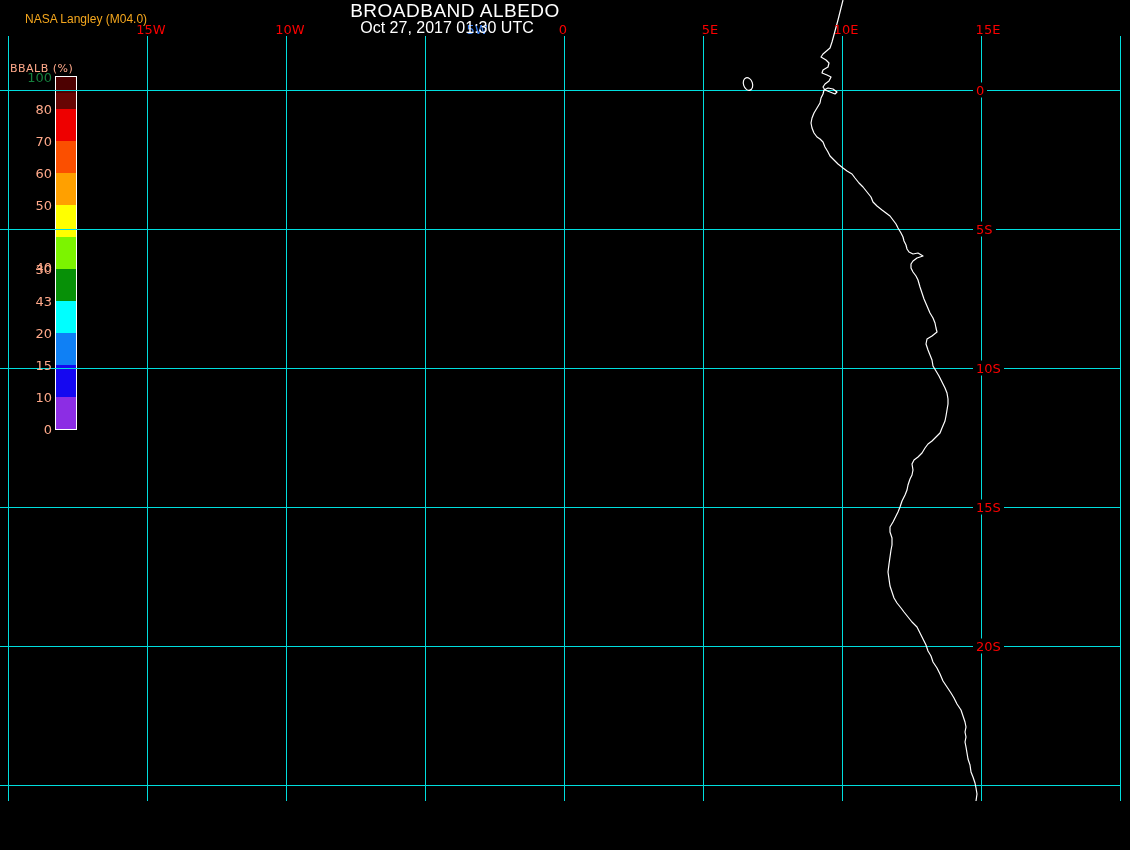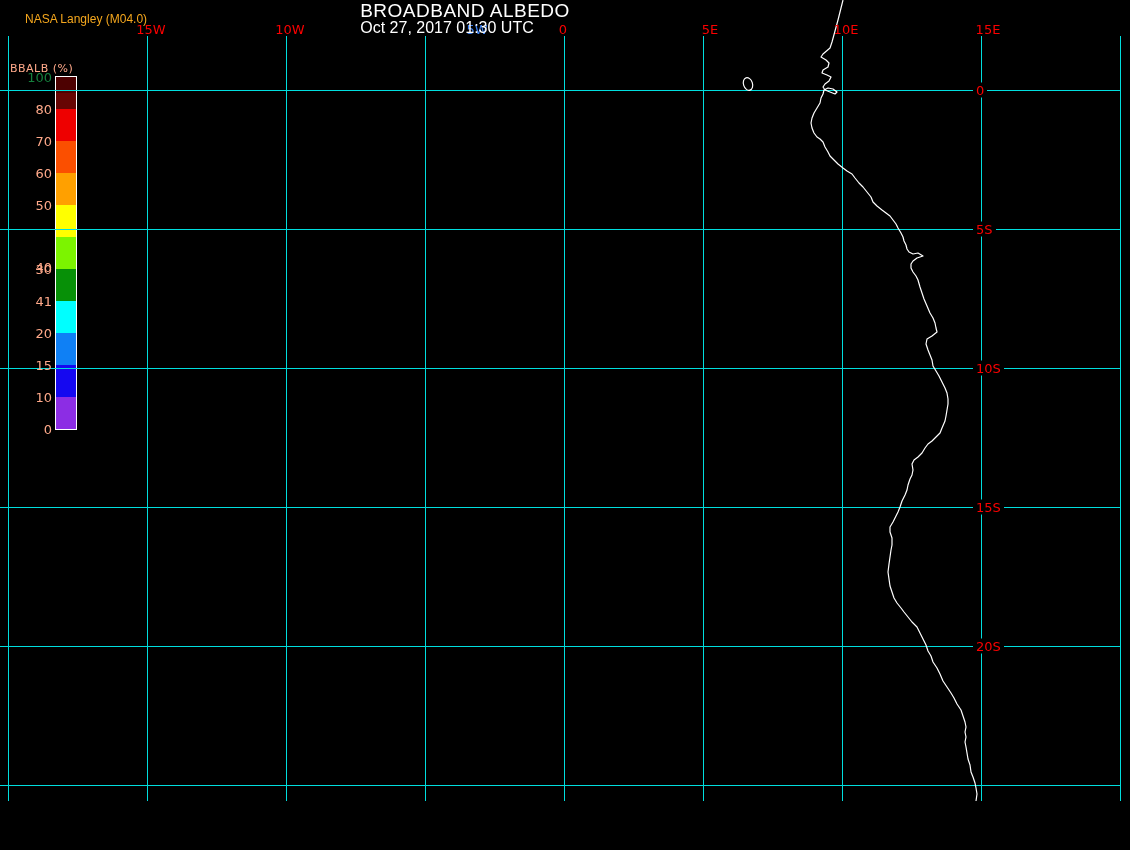--- a/index.html
+++ b/index.html
@@ -11,21 +11,21 @@
               border:1px solid #ffffff;box-sizing:border-box;}
   .cb-seg{width:100%;}
   .cb-tick{position:absolute;left:12px;width:40px;text-align:right;transform:translateY(-50%);
            color:#ffa98a;font-size:13px;line-height:13px;}
   .lon-label{position:absolute;top:23px;transform:translateX(-50%);color:#fb0000;
              font-size:13px;line-height:13px;}
   .lat-label{position:absolute;left:973px;transform:translateY(-50%);color:#fb0000;
              font-size:13px;line-height:13px;background:#000;padding:1px 3px;}
   .credit{position:absolute;left:9px;top:12px;color:#f5a71d;font-size:12px;
           font-family:"Liberation Sans",sans-serif;margin-left:16px;}
-  .title{position:absolute;left:465px;top:1px;transform:translateX(-50%);color:#ffffff;
+  .title{position:absolute;left:455px;top:1px;transform:translateX(-50%);color:#ffffff;
          font-size:19px;line-height:19px;letter-spacing:0.5px;white-space:pre;
          font-family:"Liberation Sans",sans-serif;}
   .subtitle{position:absolute;left:447px;top:20px;transform:translateX(-50%);color:#ffffff;
          font-size:16px;line-height:16px;white-space:pre;
          font-family:Liberation Sans, sans-serif;}
   .footer{position:absolute;left:312px;top:834px;color:#ffffff;font-size:11px;line-height:14px;
           letter-spacing:2.2px;white-space:pre;font-family:"DejaVu Sans Mono",monospace;}
 </style>
 </head>
 <body>
@@ -69,21 +69,21 @@
 
   <div class="cb-label">BBALB (%)</div>
   <div id="cb-ticks">
       <div class="cb-tick" style="top: 77px; color: #15803d;">100</div>
       <div class="cb-tick" style="top: 109px; color: rgb(255, 169, 138);">80</div>
       <div class="cb-tick" style="top: 141px; color: rgb(255, 169, 138);">70</div>
       <div class="cb-tick" style="top: 173px; color: rgb(255, 169, 138);">60</div>
       <div class="cb-tick" style="top: 205px; color: rgb(255, 169, 138);">50</div>
       <div class="cb-tick" style="top: 237px; color: rgb(255, 169, 138); margin-top: 30px;">40</div>
       <div class="cb-tick" style="top: 269px; color: rgb(255, 169, 138);">30</div>
-      <div class="cb-tick" style="top: 301px; color: rgb(255, 169, 138);">41</div>
+      <div class="cb-tick" style="top: 301px; color: rgb(255, 169, 138);">43</div>
       <div class="cb-tick" style="top: 333px; color: rgb(255, 169, 138);">20</div>
       <div class="cb-tick" style="top: 365px; color: rgb(255, 169, 138);">15</div>
       <div class="cb-tick" style="top: 397px; color: rgb(255, 169, 138);">10</div>
       <div class="cb-tick" style="top: 429px; color: rgb(255, 169, 138);">0</div>
     </div>
 
   <div id="lon-labels">
       <div class="lon-label" style="left: 151px; color: rgb(251, 0, 0);">15W</div>
       <div class="lon-label" style="left: 290px; color: rgb(251, 0, 0);">10W</div>
       <div class="lon-label" style="left: 429px; color: #3b82f6; margin-left: 48px;">5W</div>

